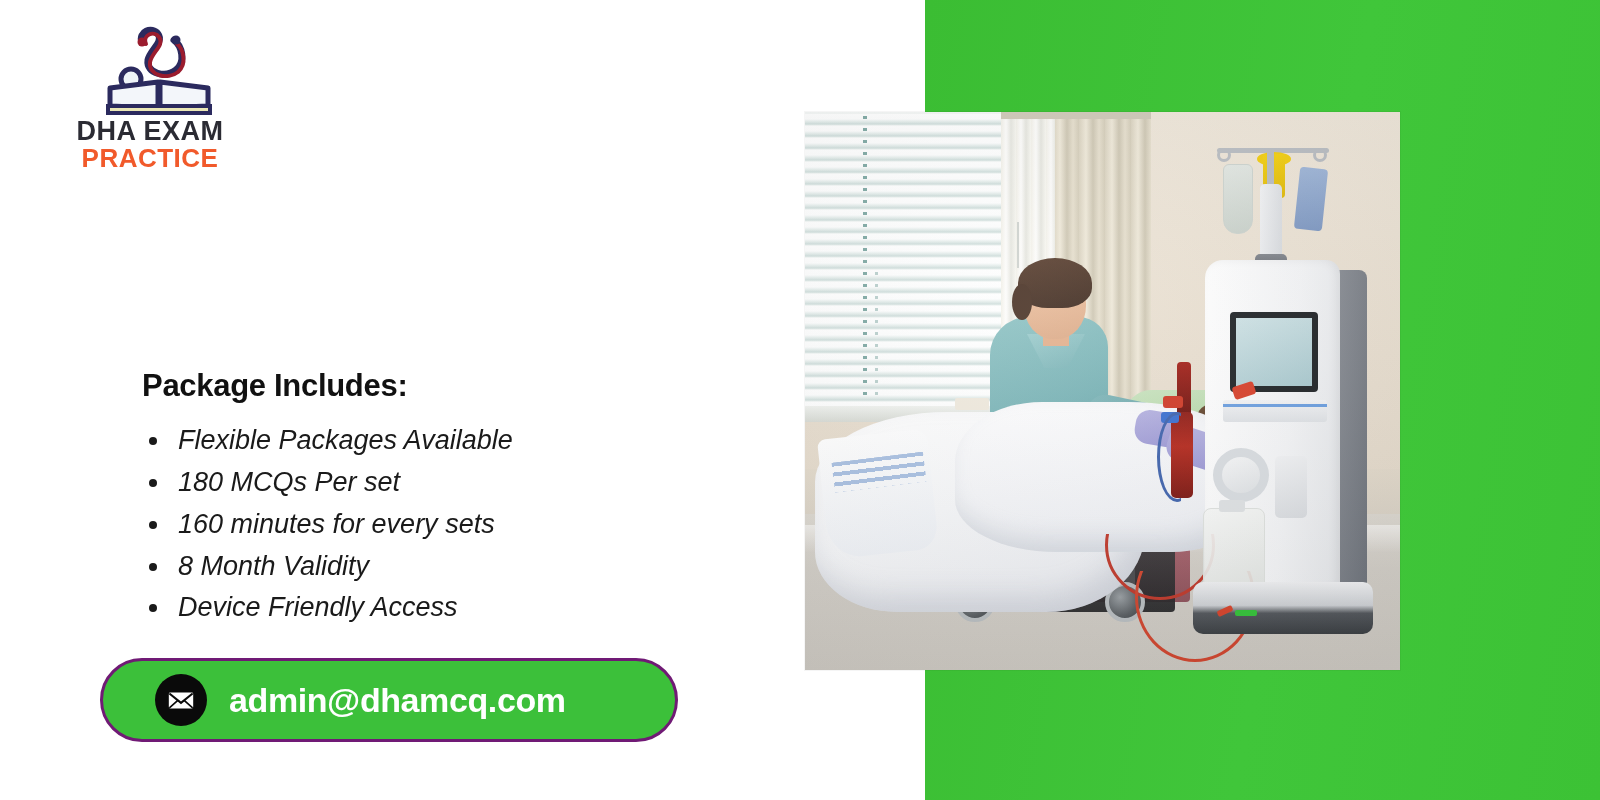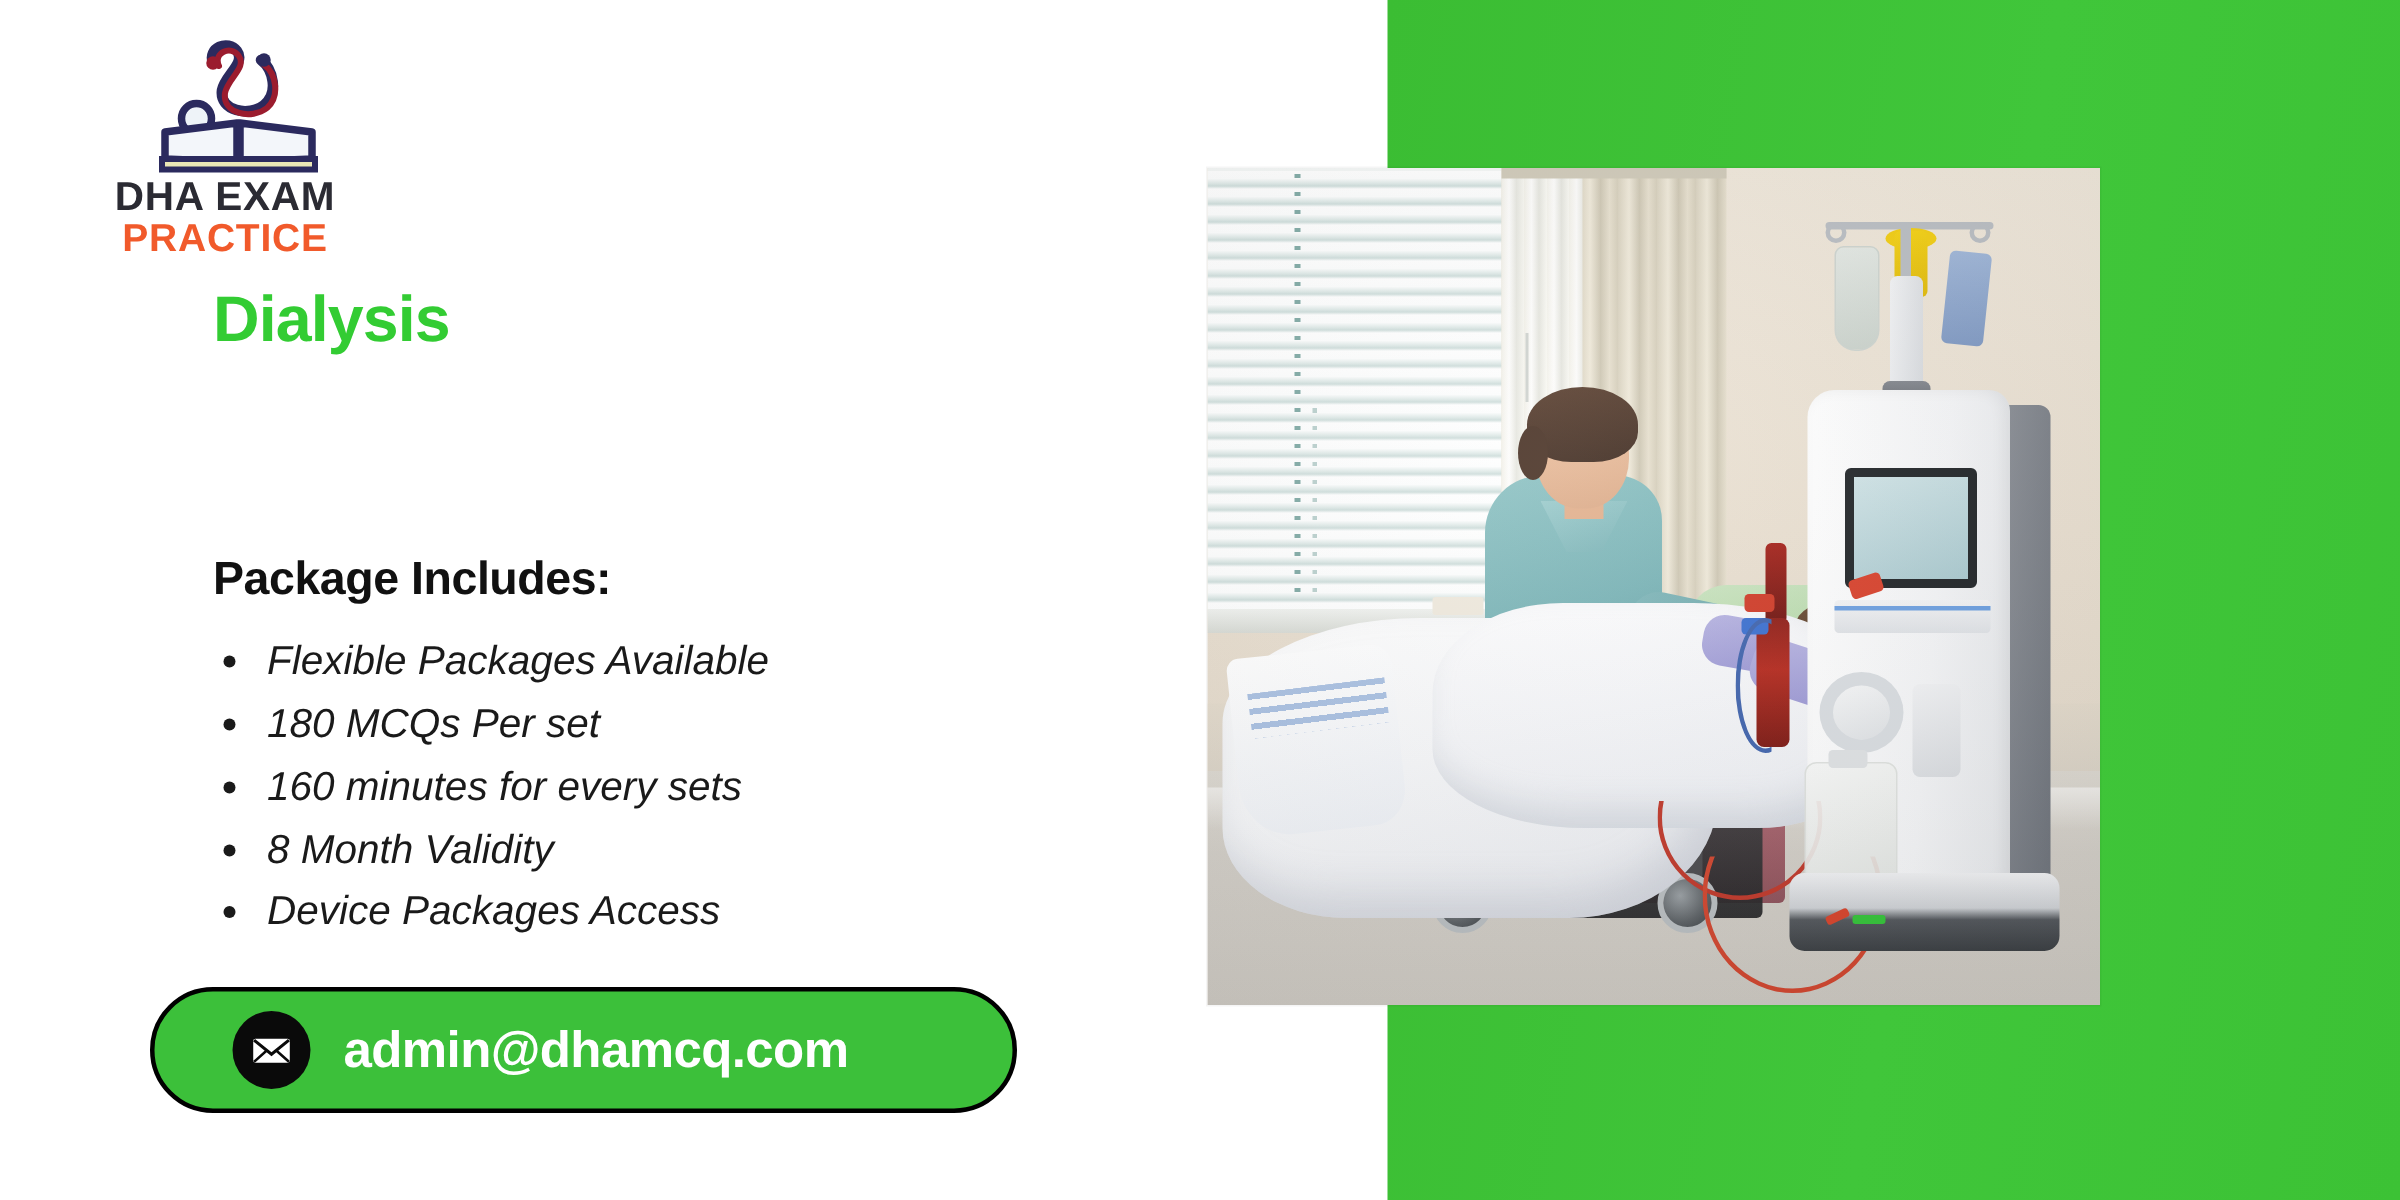--- a/index.html
+++ b/index.html
@@ -224,21 +224,21 @@
 
   .pkg-title{ position:absolute; left:142px; top:368px;
     font-size:31px; font-weight:bold; color:#111; letter-spacing:-.3px; }
 
   .bullets{ position:absolute; left:172px; top:420px; width:560px;
     list-style:disc; }
   .bullets li{ font-size:27px; font-style:italic; color:#1a1a1a;
     line-height:1.55; padding-left:6px; }
 
   .cta{ position:absolute; left:100px; top:658px; width:578px; height:84px;
-    background:#3cc03a; border:3px solid #000000; border-radius:46px;
+    background:#3cc03a; border:3px solid #701a75; border-radius:46px;
     display:flex; align-items:center; padding-left:52px; }
   .cta-icon{ width:52px; height:52px; border-radius:50%; background:#0a0a0a;
     display:flex; align-items:center; justify-content:center; flex:0 0 52px; }
   .cta-text{ margin-left:22px; font-size:34px; font-weight:bold; color:#ffffff;
     letter-spacing:-.4px; }
 </style>
 </head>
 <body>
 
 <div class="green-panel"></div>
@@ -341,31 +341,30 @@
       <rect x="18" y="82" width="102" height="7" fill="#eae7b6" stroke="#2b2a5e" stroke-width="4"></rect>
     </svg>
   </div>
   <div class="logo-text">
     <div class="logo-l1">DHA EXAM</div>
     <div class="logo-l2">PRACTICE</div>
   </div>
 </div>
 
 <div class="headline">
-  <div class="hl-green">Dialysis</div>
 </div>
 
 <div class="pkg-title">Package Includes:</div>
 
 <ul class="bullets">
   <li>Flexible Packages Available</li>
   <li>180 MCQs Per set</li>
   <li>160 minutes for every sets</li>
   <li>8 Month Validity</li>
-  <li>Device Packages Access</li>
+  <li>Device Friendly Access</li>
 </ul>
 
 <div class="cta">
   <span class="cta-icon">
     <svg viewBox="0 0 32 32" width="30" height="30">
       <rect x="3" y="8" width="26" height="17" rx="1.5" fill="#ffffff"></rect>
       <path d="M3.6 9 L16 19 L28.4 9" fill="none" stroke="#0a0a0a" stroke-width="2.2"></path>
       <path d="M3.6 24.4 L12.6 16.4 M28.4 24.4 L19.4 16.4" fill="none" stroke="#0a0a0a" stroke-width="1.8"></path>
     </svg>
   </span>

